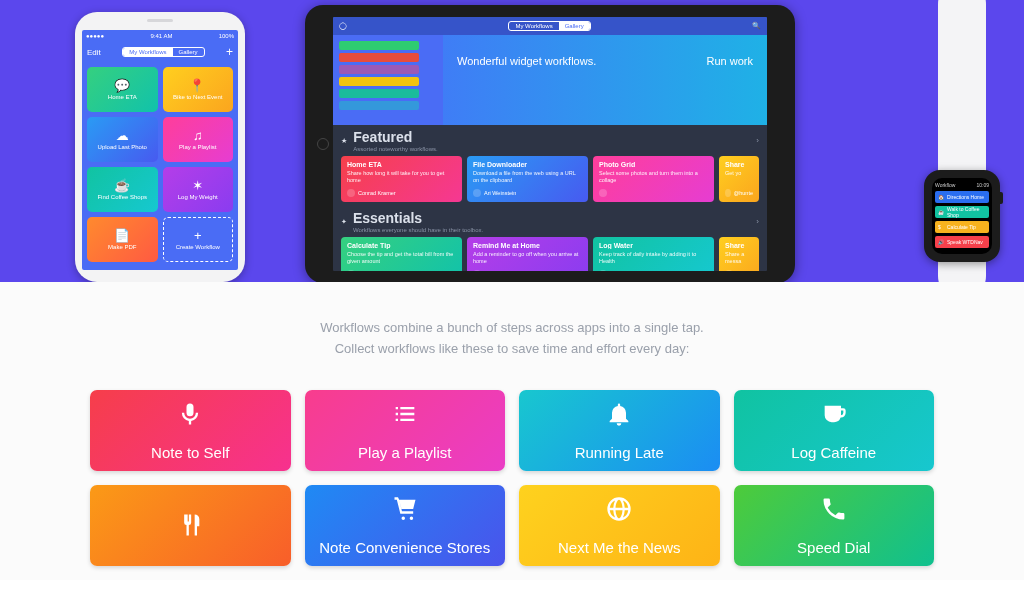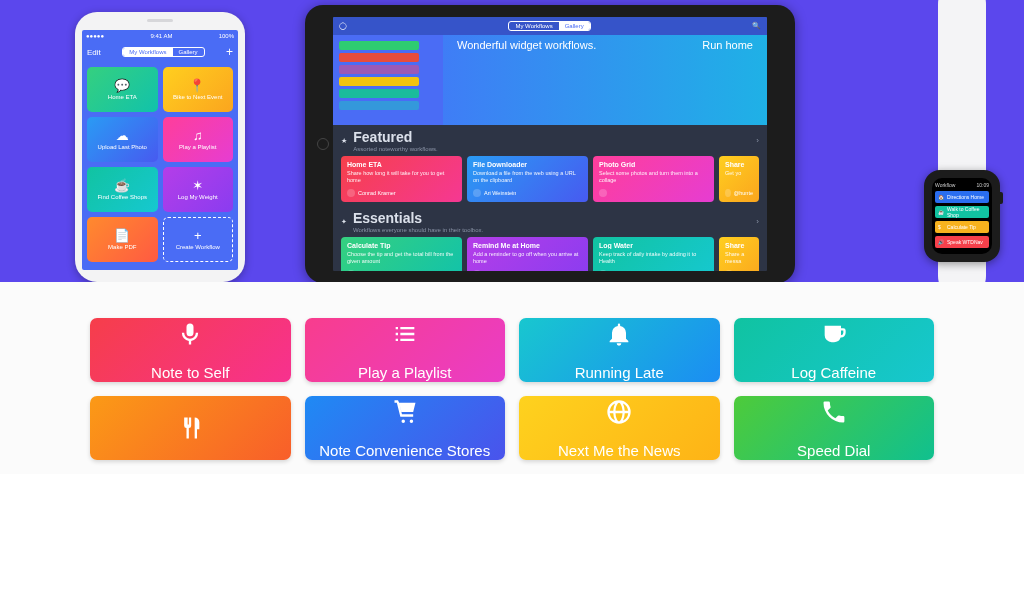--- a/index.html
+++ b/index.html
@@ -74,21 +74,21 @@
     padding:0 6px; color:#fff; font-size:7px;
   }
   .ipad .hero-row { display:flex; height:90px; }
   .ipad .hero-row .preview {
     width:110px; background:#4a6cf5; position:relative; overflow:hidden;
   }
   .mini-rows { padding:6px; display:flex; flex-direction:column; gap:3px;}
   .mini-rows div { height:9px; border-radius:2px; width:80px; }
   .ipad .hero-row .banner {
     flex:1; background:linear-gradient(90deg,#3f7df6,#1fb1e6);
-    display:flex; align-items:flex-start; padding:4px 14px; color:#fff; font-size:11px;
+    display:flex; align-items:flex-start; padding:20px 14px; color:#fff; font-size:11px;
     justify-content:space-between;
   }
   .ipad .section-h {
     display:flex; align-items:center; gap:6px; padding:4px 8px 0 8px; color:#dbe0ea;
   }
   .ipad .section-h .t { font-size:14px; font-weight:600;}
   .ipad .section-h .s { font-size:6px; color:#8a93a6;}
   .ipad .section-h .chev { margin-left:auto; color:#8a93a6; font-size:8px;}
   .card-row { display:flex; gap:5px; padding:4px 8px; }
   .card {
@@ -128,21 +128,21 @@
     font-weight:400; color:#7f8591; font-size:23px; margin-bottom:18px;
   }
   .lower p {
     color:#9aa0ab; font-size:13px; line-height:1.6; margin-bottom:30px;
   }
   .tile-grid {
     display:grid; grid-template-columns:repeat(4,1fr);
     gap:14px; padding:0 90px 14px 90px;
   }
   .tile {
-    height:64px; border-radius:7px; color:#fff;
+    height:81px; border-radius:7px; color:#fff;
     display:flex; flex-direction:column; align-items:center; justify-content:center;
     gap:16px; font-size:15px; cursor:pointer;
     box-shadow: 0 2px 4px rgba(0,0,0,.15);
   }
   .tile svg { width:28px; height:28px; fill:#fff; }
 
   
   .g-redpink   { background:linear-gradient(135deg,#f63e4a,#f7318f);}
   .g-pink      { background:linear-gradient(135deg,#f83d8d,#ea3dc6);}
   .g-tealcyan  { background:linear-gradient(135deg,#10c3a1,#17c7cf);}
@@ -249,21 +249,21 @@
               <div style="background: rgb(46, 204, 113);"></div>
               <div style="background: rgb(231, 76, 60);"></div>
               <div style="background: rgb(155, 89, 182);"></div>
               <div style="background: rgb(241, 196, 15);"></div>
               <div style="background: rgb(26, 188, 156);"></div>
               <div style="background: rgb(52, 152, 219);"></div>
             </div>
         </div>
         <div class="banner">
           <span>Wonderful widget workflows.</span>
-          <span>Run home</span>
+          <span>Run work</span>
         </div>
       </div>
       <div id="ipad-sections">
           <div class="section-h">
             <span>★</span>
     <span>
       <span class="t">Featured</span><br>
       <span class="s">Assorted noteworthy workflows.</span>
     </span>
     <span class="chev">›</span>
@@ -359,20 +359,24 @@
             <span class="wi">🔊</span>
             <span>Speak WTDNav</span>
           </div>
         </div>
     </div>
   </div>
 
 </div>
 
 <div class="lower">
+  <p>
+    <span>Workflows combine a bunch of steps across apps into a single tap.</span><br>
+    <span>Collect workflows like these to save time and effort every day:</span>
+  </p>
   <div class="tile-grid" id="tile-grid">
       <div class="tile g-redpink">
         <svg>
           <use href="#i-mic"></use>
         </svg>
     <span>Note to Self</span>
       </div>
       <div class="tile g-pink">
         <svg>
           <use href="#i-list"></use>

